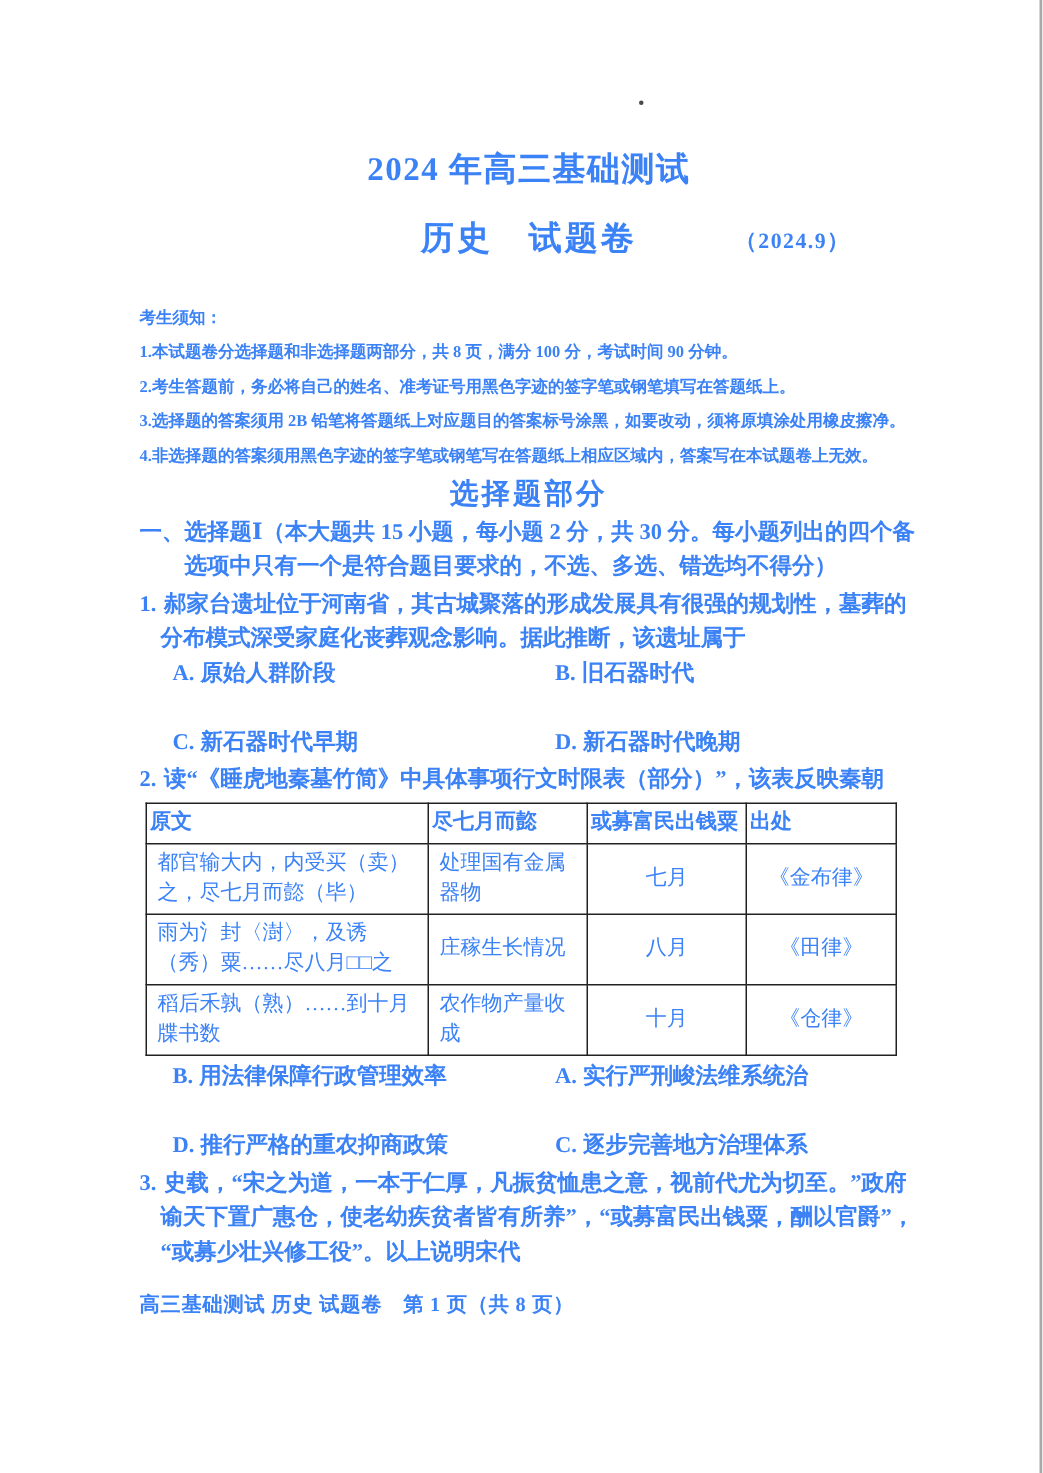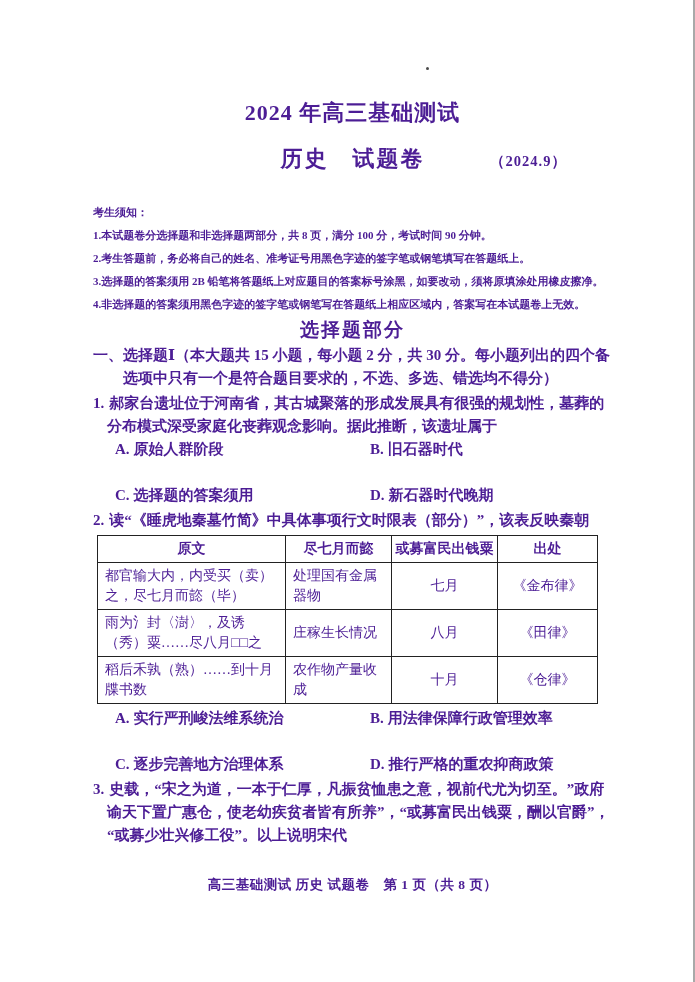--- a/index.html
+++ b/index.html
@@ -2,21 +2,21 @@
 <html lang="zh"><head>
 <meta charset="utf-8">
 <style>
   html,body{margin:0;padding:0;background:#e9e9e9;}
   .page{
     position:relative;
     width:695px;height:982px;
     margin:0 auto;
     background:#ffffff;
     font-family:"Liberation Serif","DejaVu Serif",serif;
-    color:#4c1d95;
+    color:#3b82f6;
     overflow:hidden;
     box-sizing:border-box;
     padding:98px 83px 0 93px;
   }
   .scan-edge-right{
     position:absolute;top:0;right:0;width:2px;height:100%;
     background:#a9a9a9;
   }
   .scan-speck{
     position:absolute;left:426px;top:67px;width:3px;height:3px;
@@ -58,26 +58,26 @@
     border-collapse:collapse;margin:3px 0 0 4px;
     font-size:14px;line-height:20px;font-weight:400;
     table-layout:fixed;width:500px;
   }
   .q-table th,.q-table td{
     border:1.4px solid #222;
     padding:3px 7px;
     vertical-align:middle;
     font-weight:400;
   }
-  .q-table th{font-weight:600;text-align:center;padding:3px 2px;}
+  .q-table th{font-weight:600;text-align:left;padding:3px 2px;}
   .td-left{text-align:left;}
   .td-center{text-align:center;}
   .q-options-after-table{margin-top:3px;}
   .footer{
-    margin-top:28px;text-align:center;
+    margin-top:13px;text-align:left;
     font-size:13.5px;font-weight:600;line-height:20px;letter-spacing:0.5px;
   }
 </style>
 </head>
 <body>
 
 <div class="page">
   <div class="scan-edge-right"></div>
   <div class="scan-speck"></div>
 
@@ -105,21 +105,21 @@
       <span class="q-num">1.</span><span>郝家台遗址位于河南省，其古城聚落的形成发展具有很强的规划性，墓葬的分布模式深受家庭化丧葬观念影响。据此推断，该遗址属于</span>
     </div>
     <div class="options">
       <div class="option">
         <span class="opt-label">A.</span><span>原始人群阶段</span>
       </div>
       <div class="option">
         <span class="opt-label">B.</span><span>旧石器时代</span>
       </div>
       <div class="option">
-        <span class="opt-label">C.</span><span>选择题的答案须用</span>
+        <span class="opt-label">C.</span><span>新石器时代早期</span>
       </div>
       <div class="option">
         <span class="opt-label">D.</span><span>新石器时代晚期</span>
       </div>
     </div>
   </div>
 
   <div class="question">
     <div class="q-stem">
       <span class="q-num">2.</span><span>读“《睡虎地秦墓竹简》中具体事项行文时限表（部分）”，该表反映秦朝</span>
@@ -155,30 +155,30 @@
         <tr>
           <td class="td-left">稻后禾孰（熟）……到十月牒书数</td>
           <td class="td-left">农作物产量收成</td>
           <td class="td-center">十月</td>
           <td class="td-center">《仓律》</td>
         </tr>
       </tbody>
     </table>
     <div class="options q-options-after-table">
       <div class="option">
+        <span class="opt-label">B.</span><span>用法律保障行政管理效率</span>
+      </div>
+      <div class="option">
         <span class="opt-label">A.</span><span>实行严刑峻法维系统治</span>
       </div>
       <div class="option">
-        <span class="opt-label">B.</span><span>用法律保障行政管理效率</span>
+        <span class="opt-label">D.</span><span>推行严格的重农抑商政策</span>
       </div>
       <div class="option">
         <span class="opt-label">C.</span><span>逐步完善地方治理体系</span>
-      </div>
-      <div class="option">
-        <span class="opt-label">D.</span><span>推行严格的重农抑商政策</span>
       </div>
     </div>
   </div>
 
   <div class="question">
     <div class="q-stem">
       <span class="q-num">3.</span><span>史载，“宋之为道，一本于仁厚，凡振贫恤患之意，视前代尤为切至。”政府谕天下置广惠仓，使老幼疾贫者皆有所养”，“或募富民出钱粟，酬以官爵”，“或募少壮兴修工役”。以上说明宋代</span>
     </div>
   </div>
 

